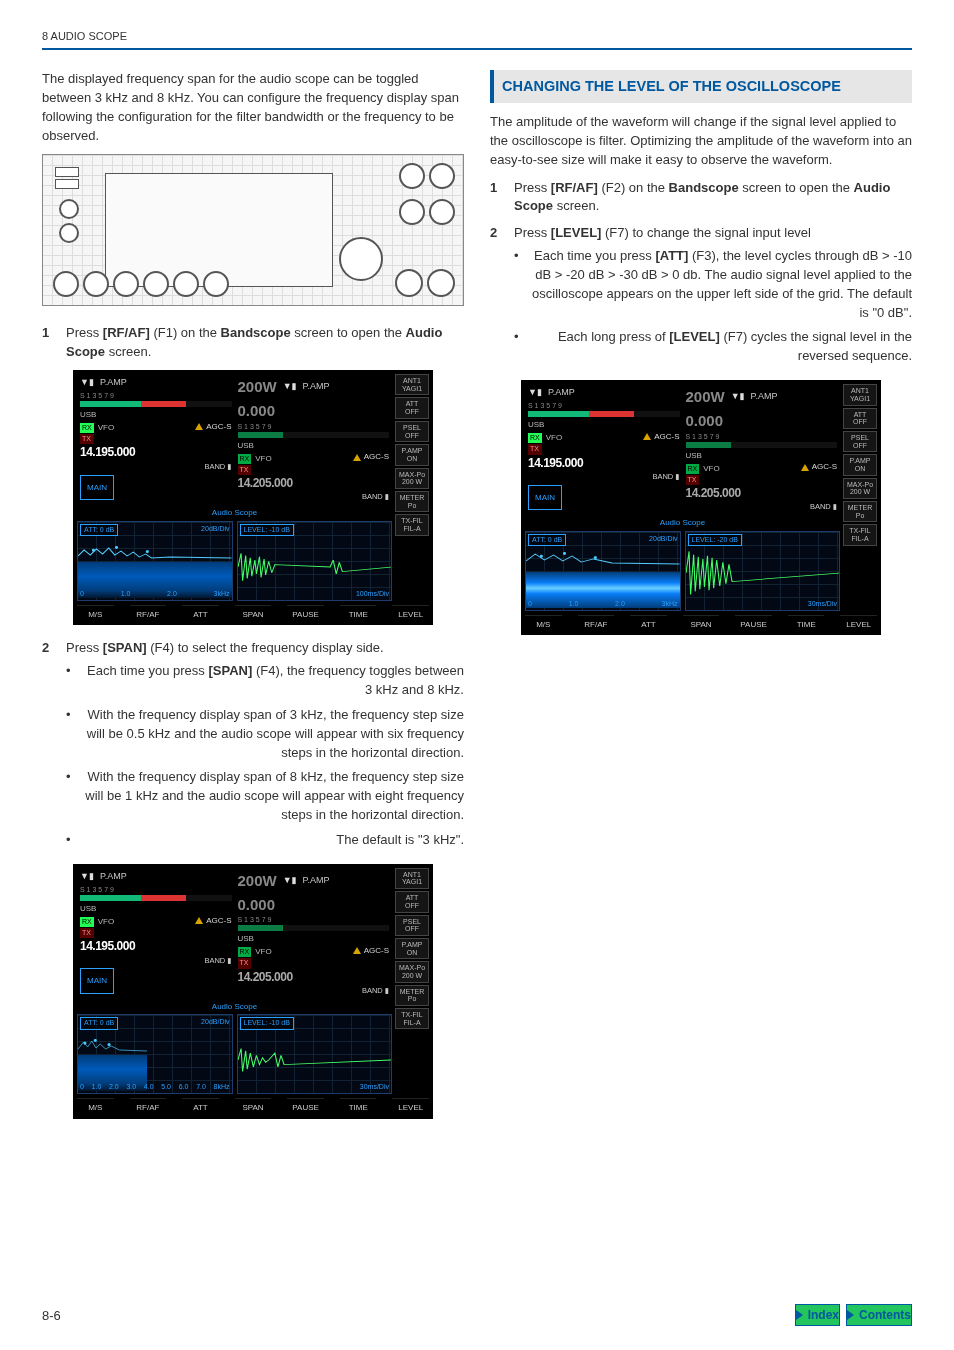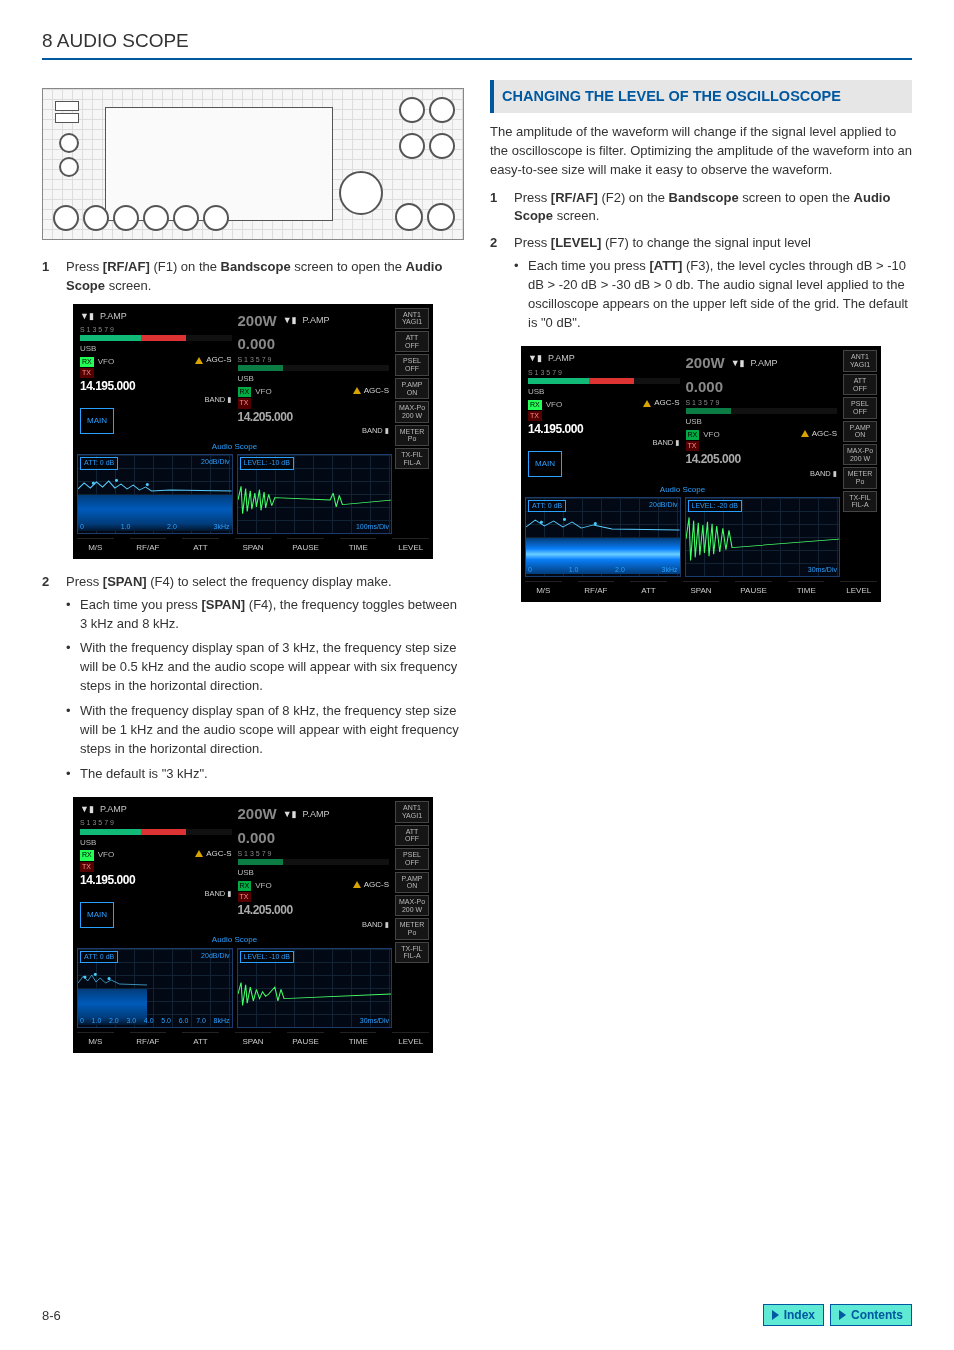--- a/index.html
+++ b/index.html
@@ -10,21 +10,21 @@
     color: #333;
     width: 954px;
   }
   .page {
     padding: 30px 42px 24px 42px;
     box-sizing: border-box;
     position: relative;
     min-height: 1350px;
   }
   .chap-header {
-    font-size: 19px;
+    font-size: 11px;
     color: #333;
     padding-bottom: 6px;
   }
   .rule {
     height: 2px;
     background: #0058a0;
     margin-bottom: 20px;
   }
   .columns {
     display: flex;
@@ -64,20 +64,21 @@
   .indent-note {
     margin-left: 24px;
     margin-top: -4px;
     margin-bottom: 10px;
     font-size: 12.5px;
   }
   ul.bullets {
     list-style: none;
     padding: 0;
     margin: 4px 0 0 0;
+    text-align: right;
   }
   ul.bullets > li {
     position: relative;
     padding-left: 14px;
     margin-bottom: 6px;
   }
   ul.bullets > li::before {
     content: "•";
     position: absolute;
     left: 0;
@@ -253,40 +254,41 @@
   }
 
   .footer {
     position:absolute;left:42px;right:42px;bottom:24px;
     display:flex;justify-content:space-between;align-items:center;
     font-size:13px;
   }
   .footer .links { display:flex; gap:6px; }
   .footer .link {
     border:1px solid #0058a0;color:#0058a0;font-weight:bold;
-    font-size:12px;padding:3px 8px;display:inline-flex;align-items:center;gap:5px;
-    background:#5eead4;cursor:pointer;
+    font-size:12px;padding:3px 0;display:inline-flex;align-items:center;gap:5px;
+    background:#22c55e;cursor:pointer;
   }
   .footer .link::before {
     content:"";display:inline-block;width:0;height:0;
     border-top:5px solid transparent;border-bottom:5px solid transparent;
     border-left:7px solid #0058a0;
   }
 </style>
 </head>
 <body>
 
 <div class="page">
 
   <div class="chap-header">8 AUDIO SCOPE</div>
   <div class="rule"></div>
 
   <div class="columns">
 
     <div class="col">
+      <p>The displayed frequency span for the audio scope can be toggled between 3 kHz and 8 kHz. You can configure the frequency display span following the configuration for the filter bandwidth or the frequency to be observed.</p>
 
       <div class="radio-panel">
         <div class="screen"></div>
         <div class="knob" style="right:8px;top:8px;width:22px;height:22px;"></div>
         <div class="knob" style="right:38px;top:8px;width:22px;height:22px;"></div>
         <div class="knob" style="right:8px;top:44px;width:22px;height:22px;"></div>
         <div class="knob" style="right:38px;top:44px;width:22px;height:22px;"></div>
         <div class="knob" style="right:8px;bottom:8px;width:24px;height:24px;"></div>
         <div class="knob" style="right:40px;bottom:8px;width:24px;height:24px;"></div>
         <div class="knob" style="right:80px;bottom:24px;width:40px;height:40px;"></div>
@@ -404,21 +406,21 @@
             <span>PAUSE</span>
             <span>TIME</span>
             <span>LEVEL</span>
         </div>
       </div>
 
       <ol class="steps">
         <li>
           <span class="num">2</span>
           <span class="body">
-            <span>Press </span><b>[SPAN]</b><span> (F4) to select the frequency display make.</span>
+            <span>Press </span><b>[SPAN]</b><span> (F4) to select the frequency display side.</span>
             <ul class="bullets">
               <li><span>Each time you press </span><b>[SPAN]</b><span> (F4), the frequency toggles between 3 kHz and 8 kHz.</span></li>
               <li>With the frequency display span of 3 kHz, the frequency step size will be 0.5 kHz and the audio scope will appear with six frequency steps in the horizontal direction.</li>
               <li>With the frequency display span of 8 kHz, the frequency step size will be 1 kHz and the audio scope will appear with eight frequency steps in the horizontal direction.</li>
               <li>The default is "3 kHz".</li>
             </ul>
           </span>
         </li>
       </ol>
 
@@ -535,20 +537,21 @@
           <span class="body">
             <span>Press </span><b>[RF/AF]</b><span> (F2) on the </span><b>Bandscope</b><span> screen to open the </span><b>Audio Scope</b><span> screen.</span>
           </span>
         </li>
         <li>
           <span class="num">2</span>
           <span class="body">
             <span>Press </span><b>[LEVEL]</b><span> (F7) to change the signal input level</span>
             <ul class="bullets">
               <li><span>Each time you press </span><b>[ATT]</b><span> (F3), the level cycles through dB &gt; -10 dB &gt; -20 dB &gt; -30 dB &gt; 0 db. The audio signal level applied to the oscilloscope appears on the upper left side of the grid. The default is "0 dB".</span></li>
+              <li><span>Each long press of </span><b>[LEVEL]</b><span> (F7) cycles the signal level in the reversed sequence.</span></li>
             </ul>
           </span>
         </li>
       </ol>
 
       <div class="scope level">
         <div class="row">
           <div style="flex:1">
             <div class="row">
               <div class="panel">

